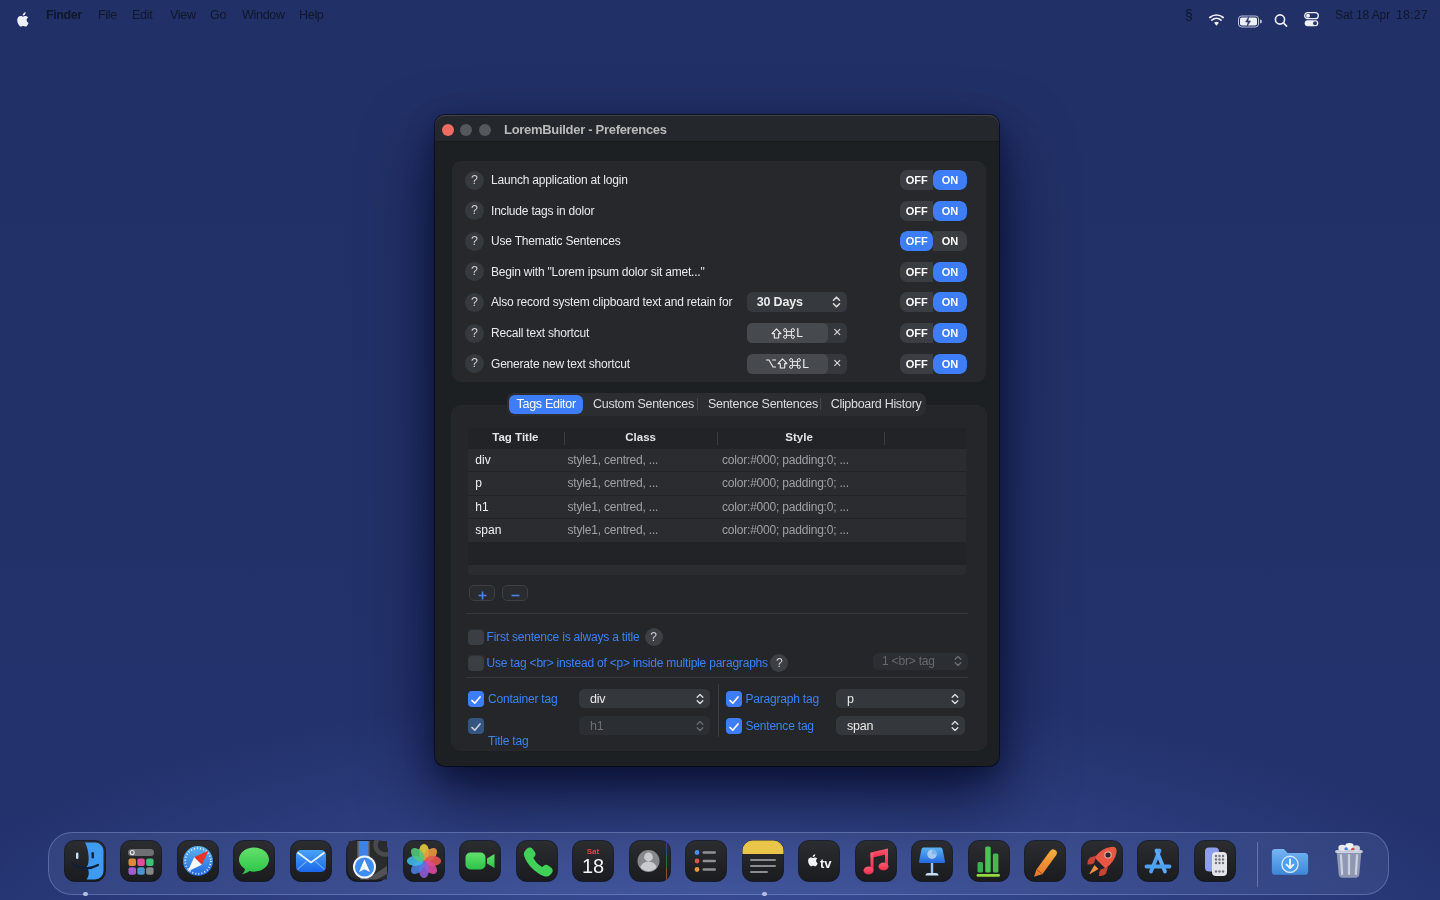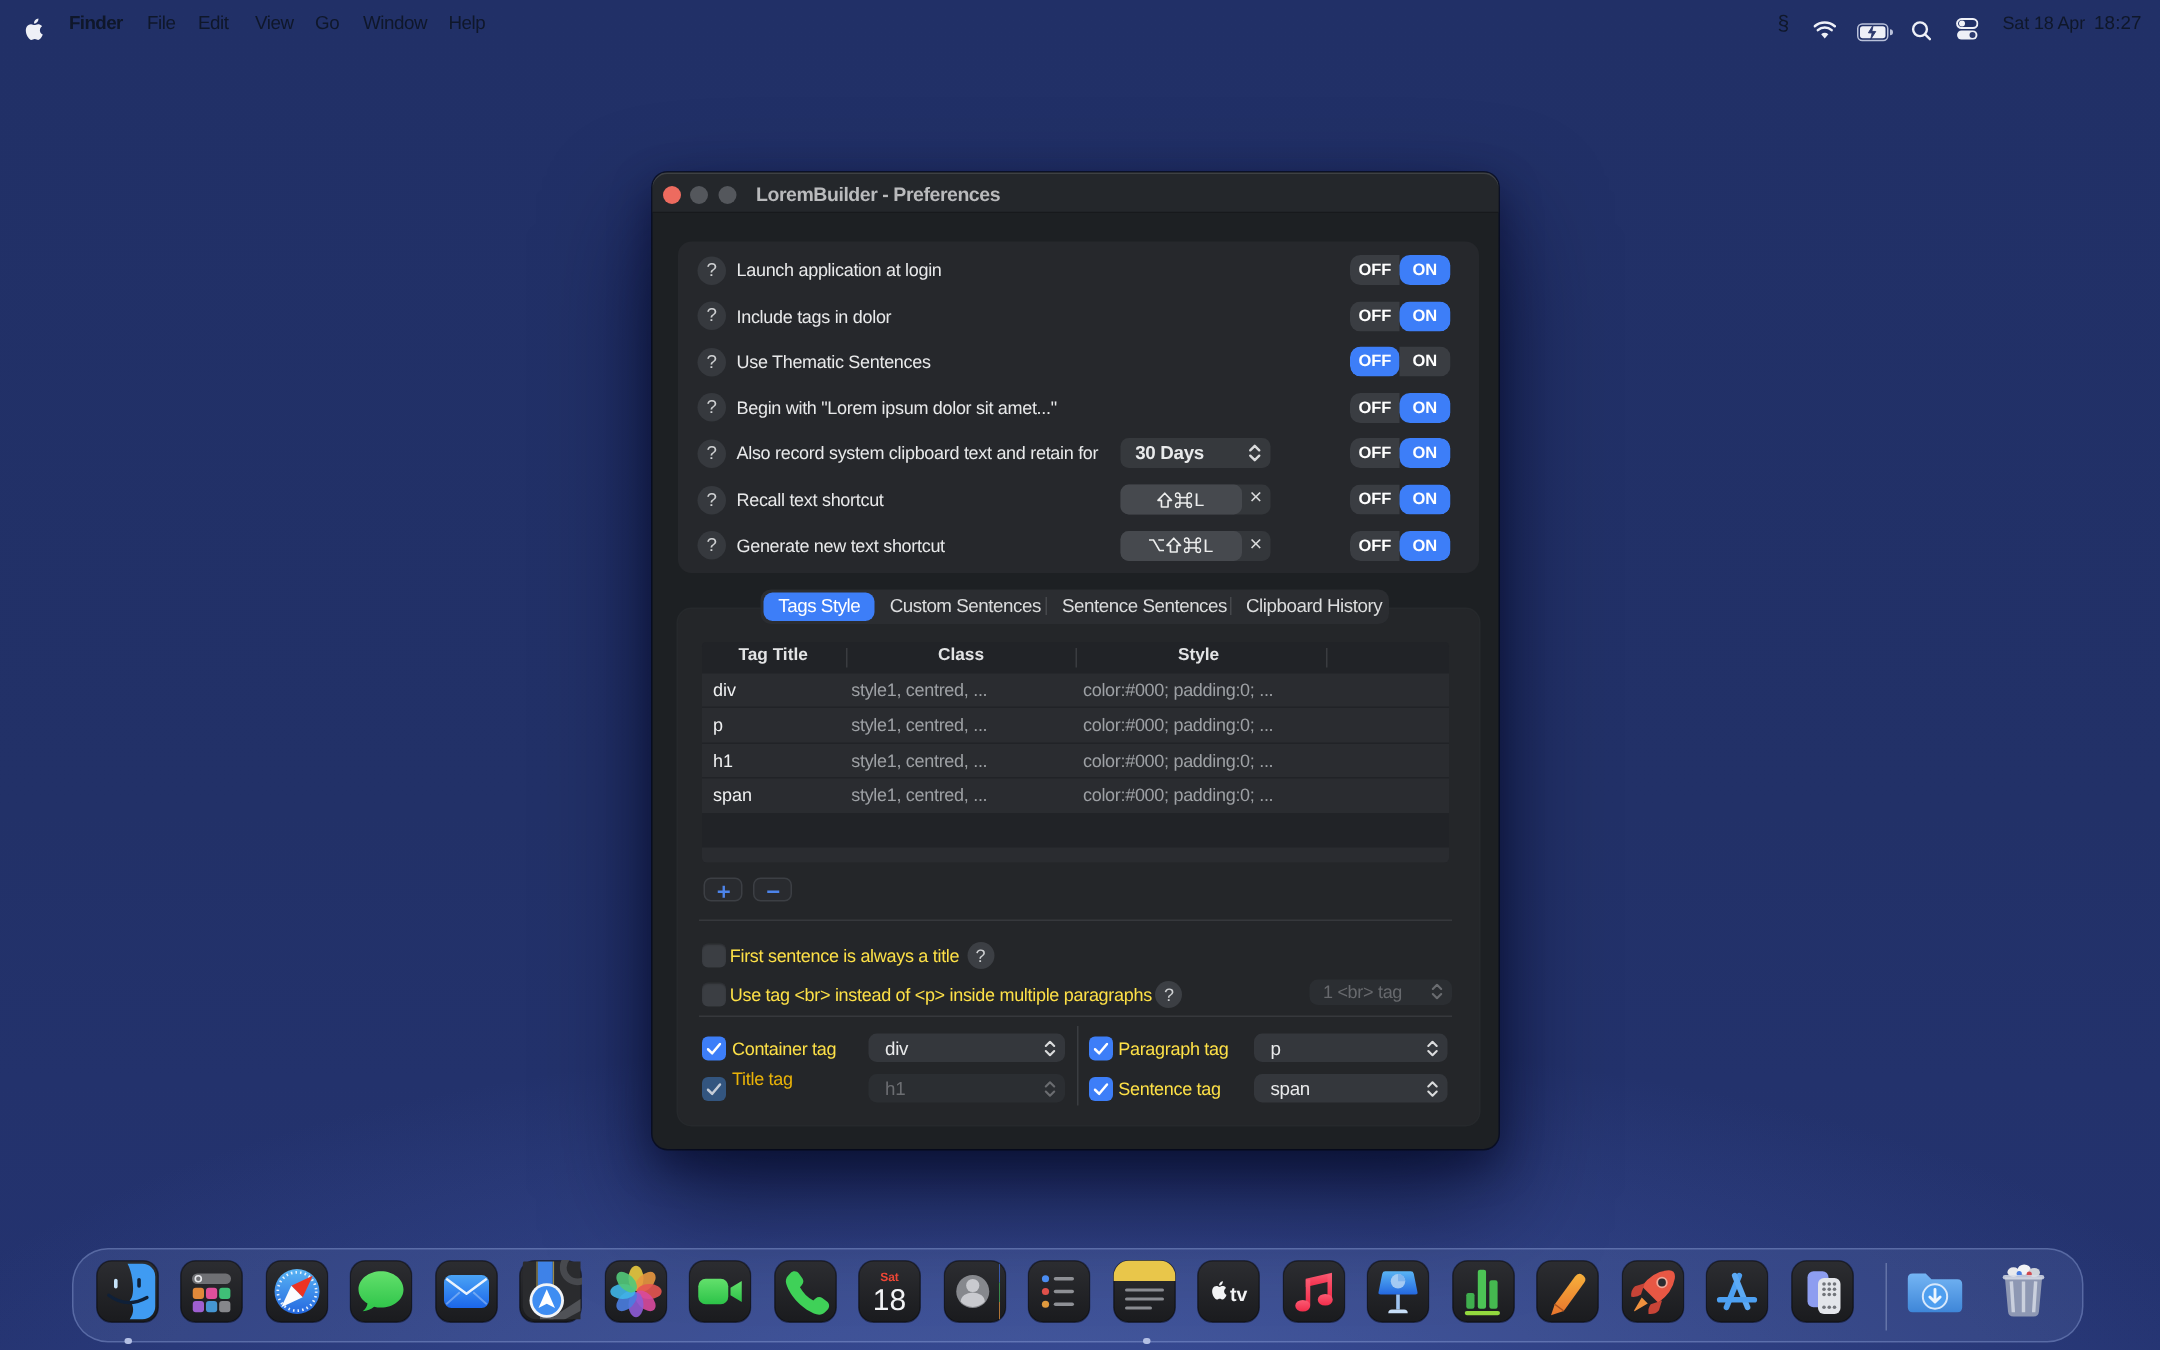--- a/index.html
+++ b/index.html
@@ -72,21 +72,21 @@
 .trow .c3 { position:absolute; left:253.7px; top:50%; transform:translateY(-50%); font-size:12px; color:#9da0a4; letter-spacing:-0.2px; }
 
 
 .pmbtn { position:absolute; width:26px; height:15.5px; border-radius:5px; border:1px solid #3c3f44; background:#292b2f;
   color:#4d84ea; text-align:center; }
 .hr { position:absolute; left:14.2px; width:501.4px; height:1px; background:#36383c; }
 .cb { position:absolute; width:16px; height:16px; border-radius:4px; }
 .cb.off { background:#3b3e43; box-shadow: inset 0 1px 1px rgba(0,0,0,.25); }
 .cb.on { background:#3d7ef8; }
 .cb.dim { background:#33557f; }
-.cblabel { position:absolute; font-size:12px; letter-spacing:-0.2px; color:#fde047; white-space:nowrap; }
+.cblabel { position:absolute; font-size:12px; letter-spacing:-0.2px; color:#3b82f6; white-space:nowrap; }
 .qc2 { position:absolute; width:18px; height:18px; border-radius:50%; background:#3c3f44; color:#cfd1d3;
   font-size:12px; text-align:center; line-height:18px; }
 
 
 #dock { position:absolute; left:48px; top:831.5px; width:1341px; height:63px;
   background:rgba(150,170,230,.12); border:1px solid rgba(175,195,245,.30); border-radius:24px; }
 .dico { position:absolute; top:7px; width:42px; height:42px; }
 .ddot { position:absolute; top:59px; width:4.5px; height:4.5px; border-radius:50%; background:#b3bfe4; }
 #dsep { position:absolute; left:1208px; top:9px; width:1px; height:45px; background:rgba(220,230,255,.28); }
 </style>
@@ -295,42 +295,42 @@
       <span style="position:absolute;left:11px;top:50%;transform:translateY(-50%);font-size:12.5px;letter-spacing:-0.2px">p</span>
       <svg class="chev" width="8" height="11" viewBox="0 0 8 11">
         <path d="M1.2 3.8 L4 1 L6.8 3.8" stroke="#dadbdc" stroke-width="1.4" fill="none" stroke-linecap="round" stroke-linejoin="round"></path>
         <path d="M1.2 7.2 L4 10 L6.8 7.2" stroke="#dadbdc" stroke-width="1.4" fill="none" stroke-linecap="round" stroke-linejoin="round"></path>
       </svg>
     </div>
 
     <div class="cb dim" style="left:16.3px;top:311.5px"><svg width="10" height="9" viewBox="0 0 10 9" style="margin:3.5px 0 0 3px">
           <path d="M1 4.5 L3.8 7.2 L9 1" stroke="#c6cdd8" stroke-width="1.7" fill="none" stroke-linecap="round" stroke-linejoin="round"></path>
         </svg></div>
-    <div class="cblabel" style="left:36px;top:305px;line-height:16px;color:#eab308">Title tag</div>
+    <div class="cblabel" style="left:36px;top:327px;line-height:16px;color:#3b82f6">Title tag</div>
     <div class="dd" style="left:127px;top:310px;width:130.5px;height:19px;background:#2b2e32">
       <span style="position:absolute;left:11px;top:50%;transform:translateY(-50%);font-size:12.5px;letter-spacing:-0.2px;color:#6b6d71">h1</span>
       <svg class="chev" width="8" height="11" viewBox="0 0 8 11">
         <path d="M1.2 3.8 L4 1 L6.8 3.8" stroke="#6a6c70" stroke-width="1.4" fill="none" stroke-linecap="round" stroke-linejoin="round"></path>
         <path d="M1.2 7.2 L4 10 L6.8 7.2" stroke="#6a6c70" stroke-width="1.4" fill="none" stroke-linecap="round" stroke-linejoin="round"></path>
       </svg>
     </div>
     <div class="cb on" style="left:273.8px;top:311.5px"><svg width="10" height="9" viewBox="0 0 10 9" style="margin:3.5px 0 0 3px">
           <path d="M1 4.5 L3.8 7.2 L9 1" stroke="#fff" stroke-width="1.7" fill="none" stroke-linecap="round" stroke-linejoin="round"></path>
         </svg></div>
     <div class="cblabel" style="left:293.5px;top:311.5px;line-height:16px">Sentence tag</div>
     <div class="dd" style="left:384px;top:310px;width:129px;height:19px;background:#34373c">
       <span style="position:absolute;left:11px;top:50%;transform:translateY(-50%);font-size:12.5px;letter-spacing:-0.2px">span</span>
       <svg class="chev" width="8" height="11" viewBox="0 0 8 11">
         <path d="M1.2 3.8 L4 1 L6.8 3.8" stroke="#dadbdc" stroke-width="1.4" fill="none" stroke-linecap="round" stroke-linejoin="round"></path>
         <path d="M1.2 7.2 L4 10 L6.8 7.2" stroke="#dadbdc" stroke-width="1.4" fill="none" stroke-linecap="round" stroke-linejoin="round"></path>
       </svg>
     </div>
   </div>
   <div id="tabs">
-    <div class="pill">Tags Style</div>
+    <div class="pill">Tags Editor</div>
     <span class="t" style="left:86.1px">Custom Sentences</span>
     <div class="sep" style="left:190.2px"></div>
     <span class="t" style="left:201px">Sentence Sentences</span>
     <div class="sep" style="left:312.7px"></div>
     <span class="t" style="left:323.7px">Clipboard History</span>
   </div>
 </div>
 
 <svg width="0" height="0" style="position:absolute">
   <defs>

